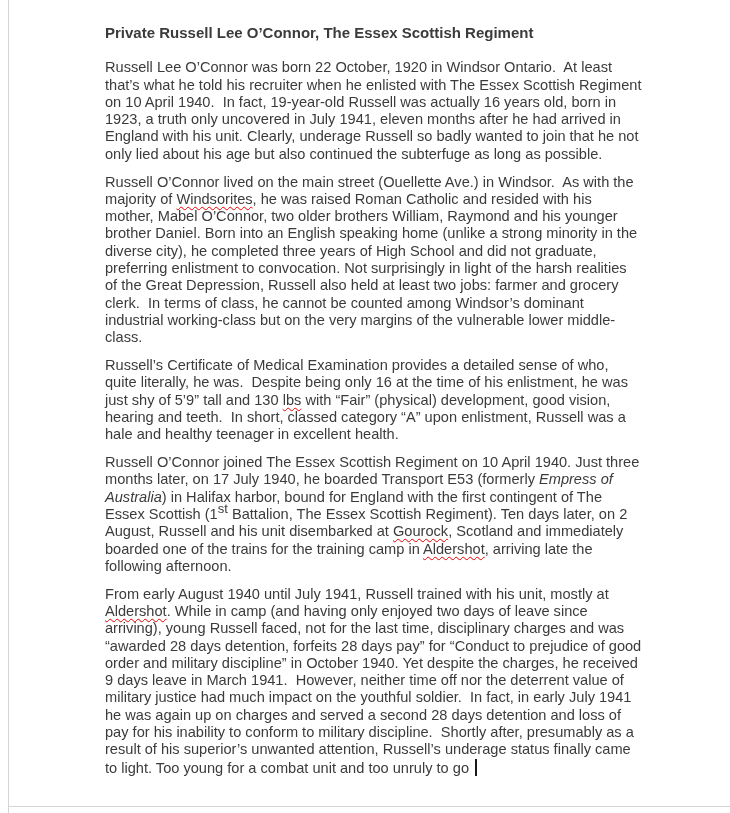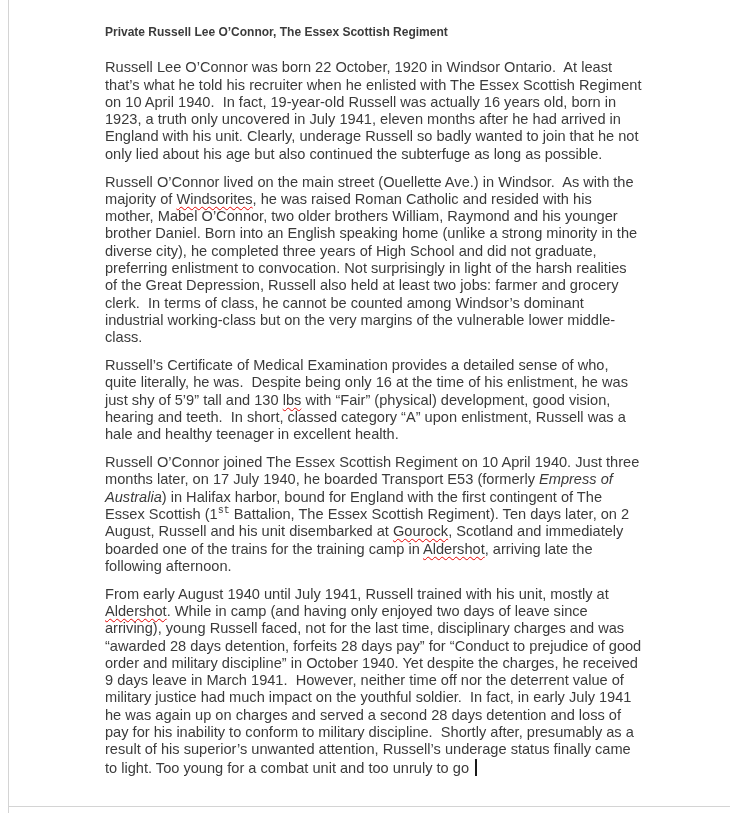--- a/index.html
+++ b/index.html
@@ -33,43 +33,42 @@
   }
   .doc {
     position: absolute;
     left: 105px;
     top: 24px;
     width: 537px;
     font-size: 14.6px;
     line-height: 17.3px;
   }
   .title {
-    font-size: 12px;
+    font-size: 15px;
     font-weight: bold;
     margin: 0 0 18px 0;
     white-space: pre-wrap;
   }
   .para {
     margin: 0 0 10.5px 0;
     white-space: pre-wrap;
   }
   .seg-plain { }
   .seg-italic { font-style: italic; }
   .seg-misspelled {
     text-decoration-line: underline;
     text-decoration-style: wavy;
     text-decoration-color: var(--squiggle-color, #e60000);
     text-decoration-thickness: 1px;
     text-underline-offset: 2px;
   }
   sup.seg-sup {
-    font-size: 10px;
+    font-size: 13px;
     line-height: 0;
     vertical-align: super;
-    font-family: Liberation Mono, monospace;
   }
   .caret {
     display: inline-block;
     width: 1.5px;
     height: 17px;
     background: #1a1a1a;
     vertical-align: text-bottom;
     margin-left: 2px;
   }
 </style>

